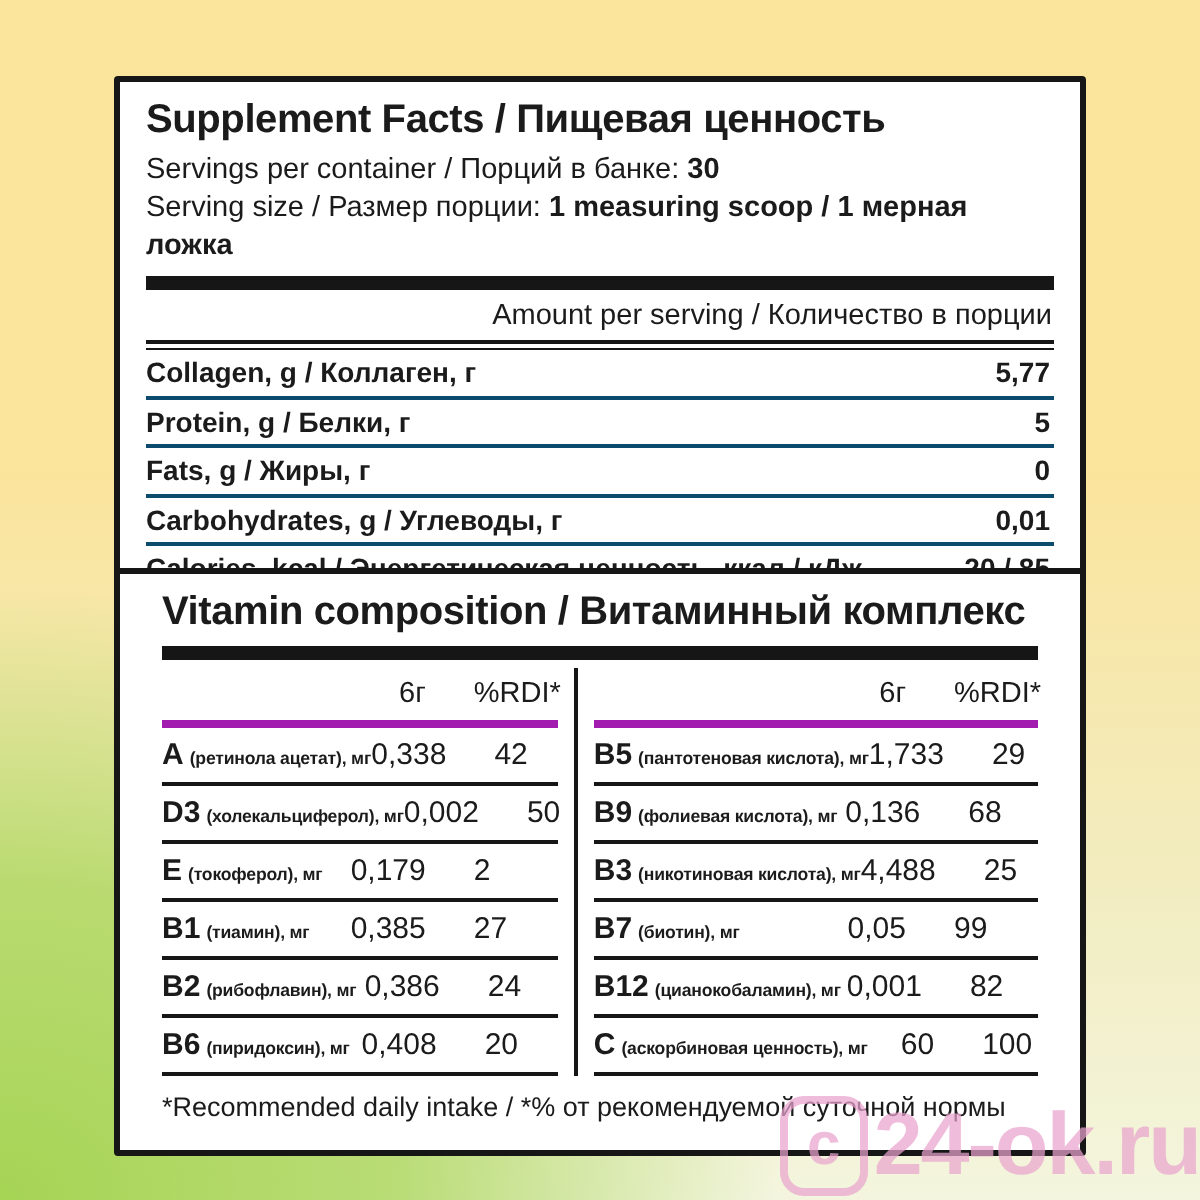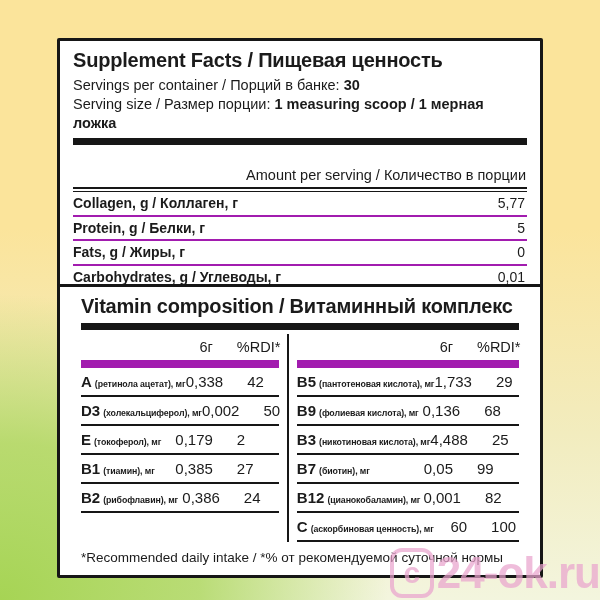--- a/index.html
+++ b/index.html
@@ -14,33 +14,33 @@
     position:absolute;left:57px;width:486px;background:#ffffff;
     border:3.5px solid #161616;border-radius:2px;box-sizing:border-box;
     color:#1b1b1b;z-index:2;
   }
   .panel1{top:38px;height:293px;padding:5px 13px 0;}
   .panel2{top:284px;height:294px;padding:5px 21px 0;}
   .title{font-size:20px;font-weight:700;letter-spacing:-0.2px;margin:3px 0 4px;}
   .meta{font-size:14.5px;line-height:19px;}
   .meta .bold{font-weight:700;}
   .bar{height:7px;background:#161616;margin-top:5px;}
-  .amount-head{text-align:right;font-size:14.5px;padding:22px 1px 4px;}
+  .amount-head{text-align:right;font-size:14.5px;padding:5px 1px 4px;}
   .dbl{height:2px;border-top:2.5px solid #161616;border-bottom:1.5px solid #161616;}
   .nrow{display:flex;justify-content:space-between;align-items:center;
-        padding:2.5px 0;border-bottom:2px solid #a21caf;font-size:14px;min-height:17.5px;}
+        padding:2.5px 0;border-bottom:2px solid #0c4a6e;font-size:14px;min-height:17.5px;}
   .nrow:last-child{border-bottom:none;}
   .nname{font-weight:700;}
-  .nval{font-weight:400;padding-right:2px;}
+  .nval{font-weight:700;padding-right:2px;}
   
   .vtable{display:flex;margin-top:4px;}
   .vcol{box-sizing:border-box;}
   .vcol-left{width:47%;padding-right:8px;}
   .vcol-right{width:53%;border-left:2.5px solid #161616;padding-left:8px;}
-  .vhead{display:flex;align-items:center;border-bottom:8px solid #a21caf;
+  .vhead{display:flex;align-items:center;border-bottom:4px solid #a21caf;
          padding:4px 0;font-weight:700;font-size:14.5px;height:18px;}
   .vrow{display:flex;align-items:center;border-bottom:2px solid #161616;height:27px;font-size:15px;}
   .vname{flex:1;display:flex;align-items:baseline;gap:3px;white-space:nowrap;}
   .vlet{font-weight:700;font-size:15px;}
   .vdet{font-weight:700;font-size:8.8px;letter-spacing:-0.1px;}
   .vamt{width:50px;text-align:right;font-weight:400;}
   .vrdi{width:42px;text-align:left;font-weight:400;margin-left:24px;}
   .footnote{font-size:13.5px;padding:8px 0 12px;}
   
   .watermark{position:absolute;right:0;bottom:2px;display:flex;align-items:center;gap:3px;
@@ -133,20 +133,28 @@
           <span class="vrdi">27</span>
         </div>
         <div class="vrow">
           <span class="vname">
               <span class="vlet">B2</span>
               <span class="vdet">(рибофлавин), мг</span>
             </span>
           <span class="vamt">0,386</span>
           <span class="vrdi">24</span>
         </div>
+        <div class="vrow">
+          <span class="vname">
+              <span class="vlet">B6</span>
+              <span class="vdet">(пиридоксин), мг</span>
+            </span>
+          <span class="vamt">0,408</span>
+          <span class="vrdi">20</span>
+        </div>
       </div>
 
       <div class="vcol vcol-right">
         <div class="vhead">
           <span class="vname"></span>
           <span class="vamt">6г</span>
           <span class="vrdi">%RDI*</span>
         </div>
         <div class="vrow">
           <span class="vname">

